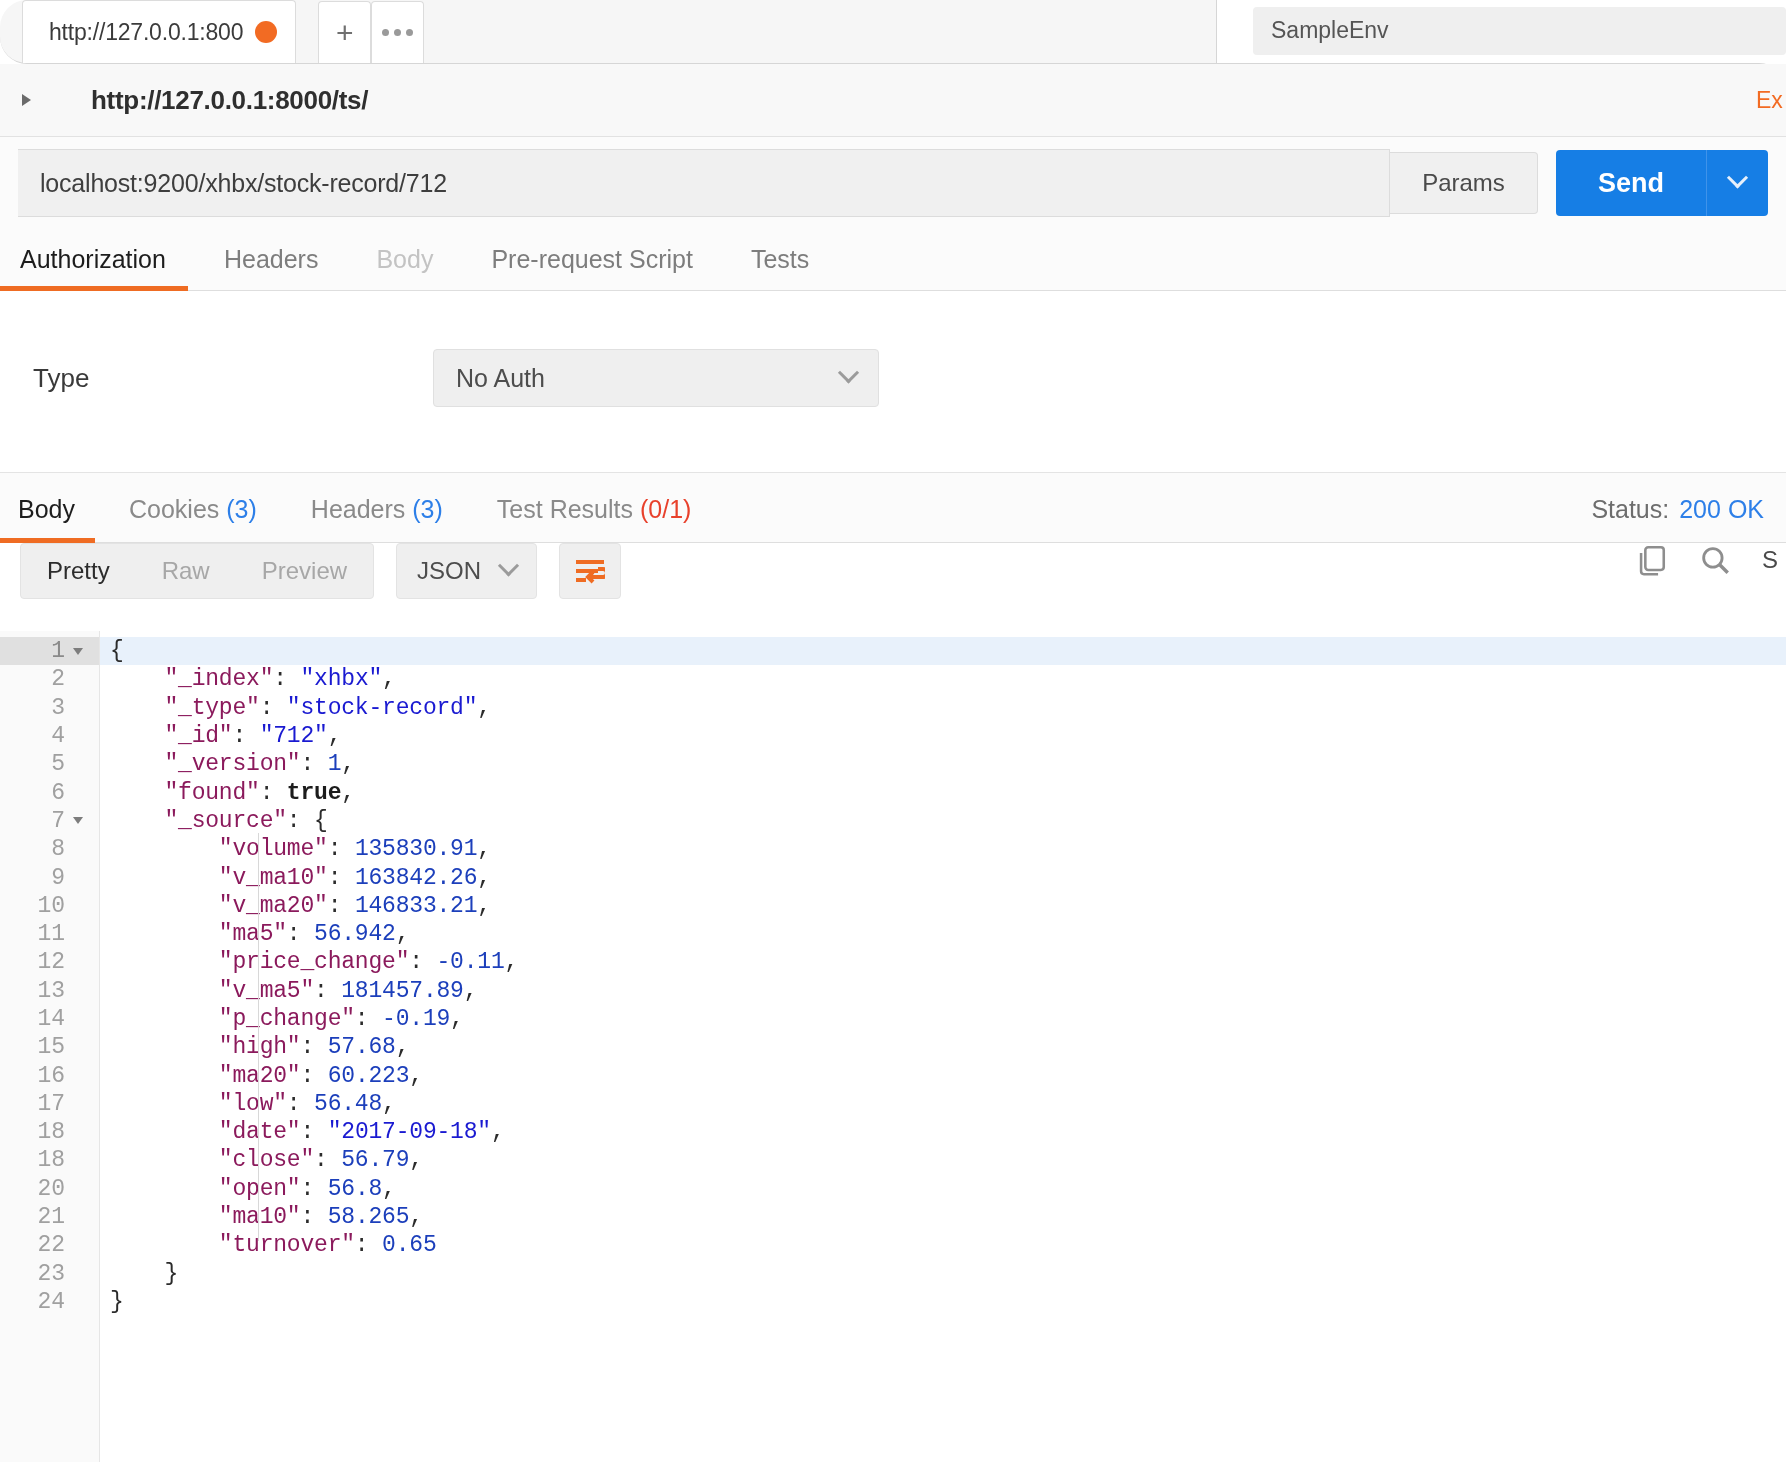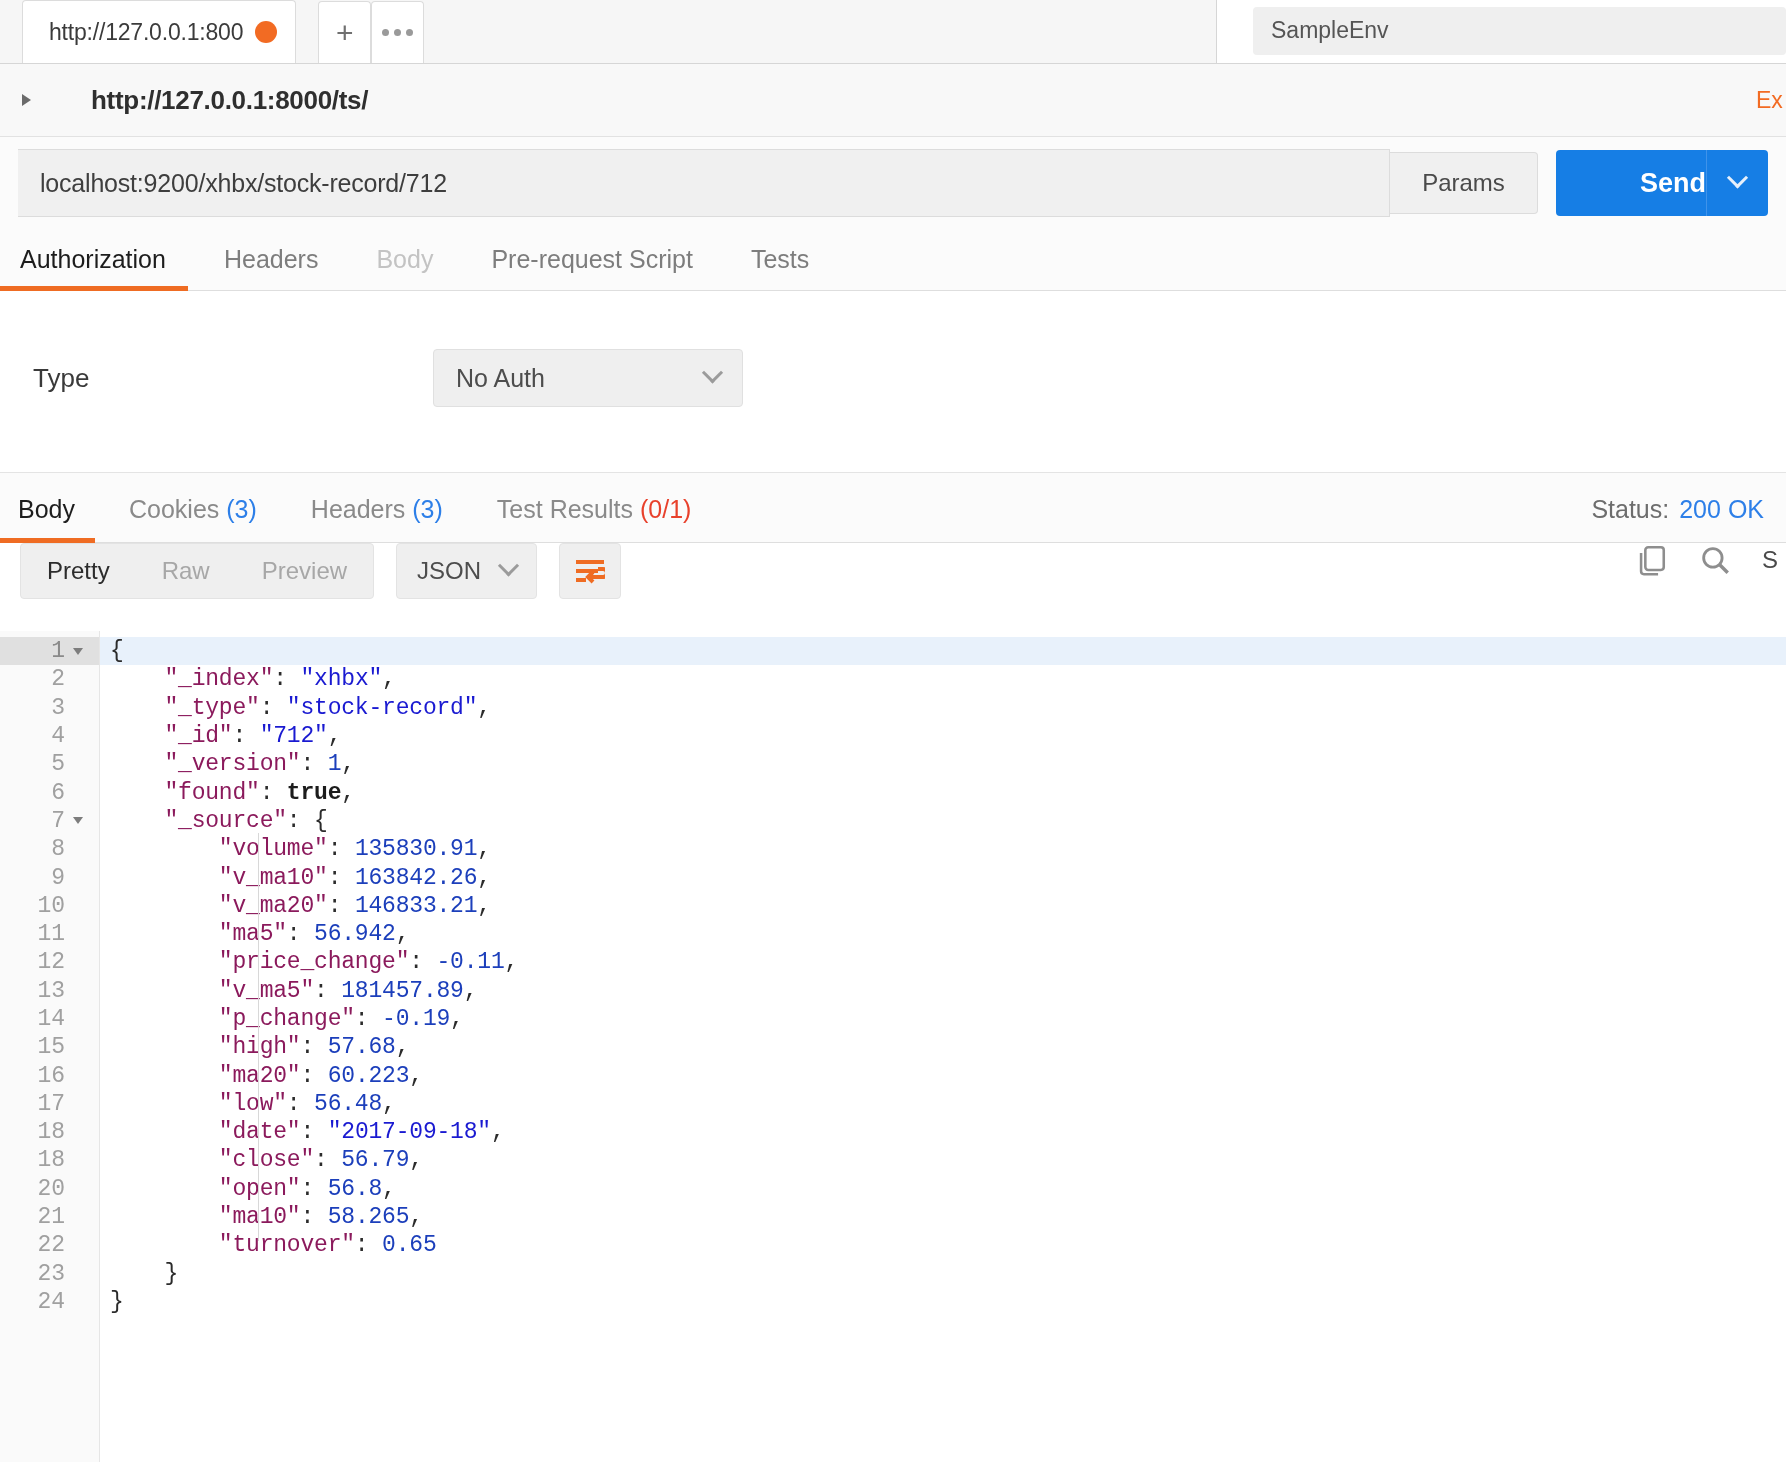--- a/index.html
+++ b/index.html
@@ -11,20 +11,21 @@
     -webkit-font-smoothing: antialiased;
   }
   .app { width: 1786px; height: 1462px; position: relative; display: flex; flex-direction: column; }
 
   
   .tabstrip {
     height: 64px; background: #f6f6f6;
     border-bottom: 1px solid #d6d6d6;
     display: flex; align-items: flex-end; position: relative;
     flex: 0 0 64px;
+    border-radius: 27px;
   }
   .req-tab {
     height: 63px; min-width: 268px; background: #ffffff;
     border: 1px solid #dcdcdc; border-bottom: none;
     border-top-left-radius: 4px; border-top-right-radius: 4px;
     display: flex; align-items: center; padding: 0 18px 0 26px;
     margin-left: 22px; position: relative; z-index: 3;
   }
   .req-tab-label {
     font-size: 23px; color: #3b3b3b; white-space: nowrap;
@@ -99,21 +100,21 @@
   .params-btn {
     width: 148px; height: 62px; background: #f0f0f0;
     border: 1px solid #dcdcdc; border-left: none;
     border-top-right-radius: 4px; border-bottom-right-radius: 4px;
     display: flex; align-items: center; justify-content: center;
   }
   .params-text { font-size: 24px; color: #4a4a4a; }
   .send-btn {
     width: 150px; height: 66px; background: #167ee5;
     border-top-left-radius: 4px; border-bottom-left-radius: 4px;
-    display: flex; align-items: center; justify-content: flex-end;
+    display: flex; align-items: center; justify-content: center;
     margin-left: 18px;
   }
   .send-text { font-size: 27px; color: #fff; font-weight: bold; }
   .send-caret {
     width: 62px; height: 66px; background: #167ee5;
     border-left: 1px solid #3f93ea;
     border-top-right-radius: 4px; border-bottom-right-radius: 4px;
     display: flex; align-items: center; justify-content: center;
   }
   .send-caret .chev { border-color: #e7f0fb; }
@@ -132,21 +133,21 @@
   .rtab.active::after {
     content:""; position: absolute; left: -20px; right: -22px; bottom: -1px;
     height: 5px; background: #ef6c23;
   }
 
   
   .authpanel { height: 182px; background: #fff; position: relative; flex: 0 0 182px;
     border-bottom: 1px solid #e4e4e4; }
   .type-label { position: absolute; left: 33px; top: 72px; font-size: 26px; color: #3a3a3a; }
   .auth-select {
-    position: absolute; left: 433px; top: 58px; width: 310px; height: 58px;
+    position: absolute; left: 433px; top: 58px; width: 446px; height: 58px;
     background: #efefef; border: 1px solid #e0e0e0; border-radius: 4px;
     display: flex; align-items: center; padding: 16px 22px; justify-content: space-between;
   }
   .auth-select-text { font-size: 25px; color: #4d4d4d; }
 
   
   .resptabs {
     height: 70px; background: #fbfbfb; display: flex; align-items: flex-end;
     border-bottom: 1px solid #dedede; padding-left: 18px; position: relative; flex: 0 0 70px;
   }

